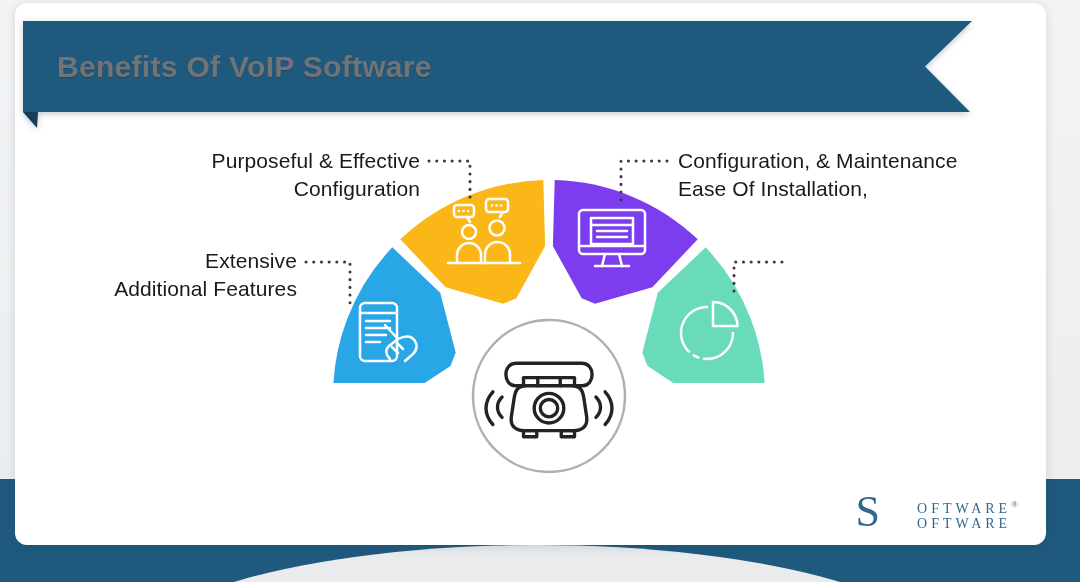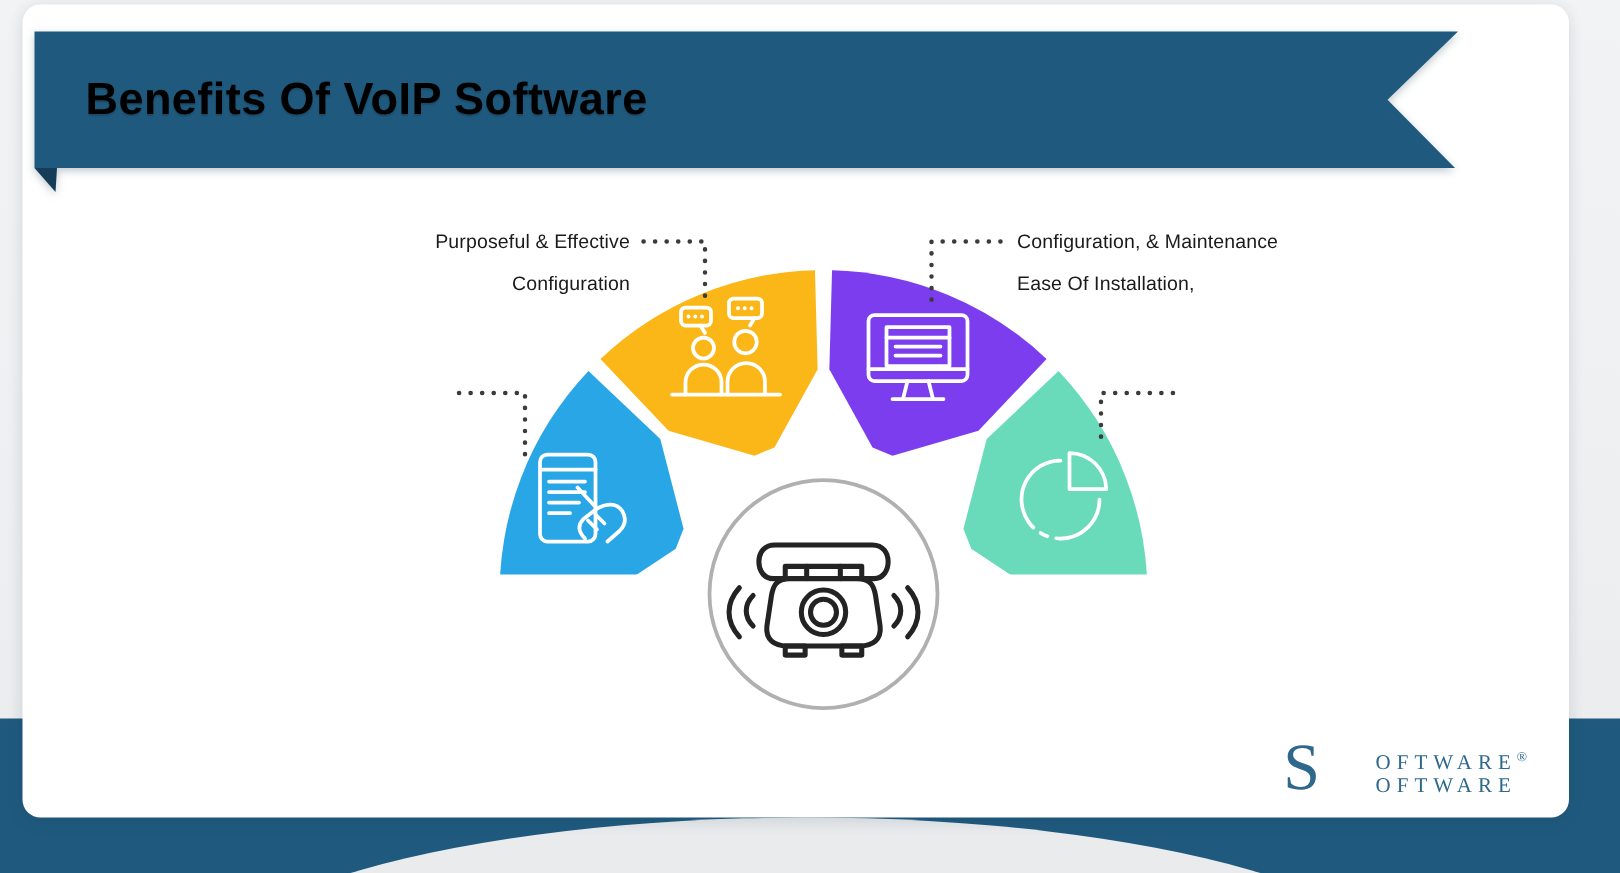--- a/index.html
+++ b/index.html
@@ -13,26 +13,26 @@
   
   .card{
     position:absolute;left:15px;top:3px;width:1031px;height:542px;
     background:#ffffff;border-radius:12px;
     box-shadow:0 2px 10px rgba(30,50,70,.14);
   }
   
   .ribbon-title{
     position:absolute;left:57px;top:34px;width:700px;height:66px;
     display:flex;align-items:center;
-    color:#000000;font-size:30px;font-weight:bold;letter-spacing:.3px;
+    color:#737373;font-size:30px;font-weight:bold;letter-spacing:.3px;
     text-shadow:0 1px 1px rgba(0,0,0,.18);
   }
   
   .label{
-    position:absolute;color:#1a1a1a;font-size:13px;line-height:28px;
+    position:absolute;color:#1a1a1a;font-size:21px;line-height:28px;
     font-weight:500;letter-spacing:.1px;white-space:nowrap;
   }
   .label.left{text-align:right;}
   .label.right{text-align:left;}
   .label span{display:block;}
   #label-extensive{right:783px;top:247px;}
   #label-purposeful{right:660px;top:147px;}
   #label-ease{left:678px;top:147px;}
   #label-better{left:793px;top:247px;}
   
@@ -144,20 +144,24 @@
         <path d="M-46,-2 C-52,4 -52,12 -46,18"></path>
         <path d="M-55,-7 C-64,3 -64,15 -55,25"></path>
         <path d="M46,-2 C52,4 52,12 46,18"></path>
         <path d="M55,-7 C64,3 64,15 55,25"></path>
       </g>
     </g>
   </svg>
 
   <div class="ribbon-title">Benefits Of VoIP Software</div>
 
+  <div class="label left" id="label-extensive">
+    <span>Extensive</span>
+    <span>Additional Features</span>
+  </div>
   <div class="label left" id="label-purposeful">
     <span>Purposeful &amp; Effective</span>
     <span>Configuration</span>
   </div>
   <div class="label right" id="label-ease">
     <span>Configuration, &amp; Maintenance</span>
     <span>Ease Of Installation,</span>
   </div>
   <div class="label right" id="label-better">
   </div>

